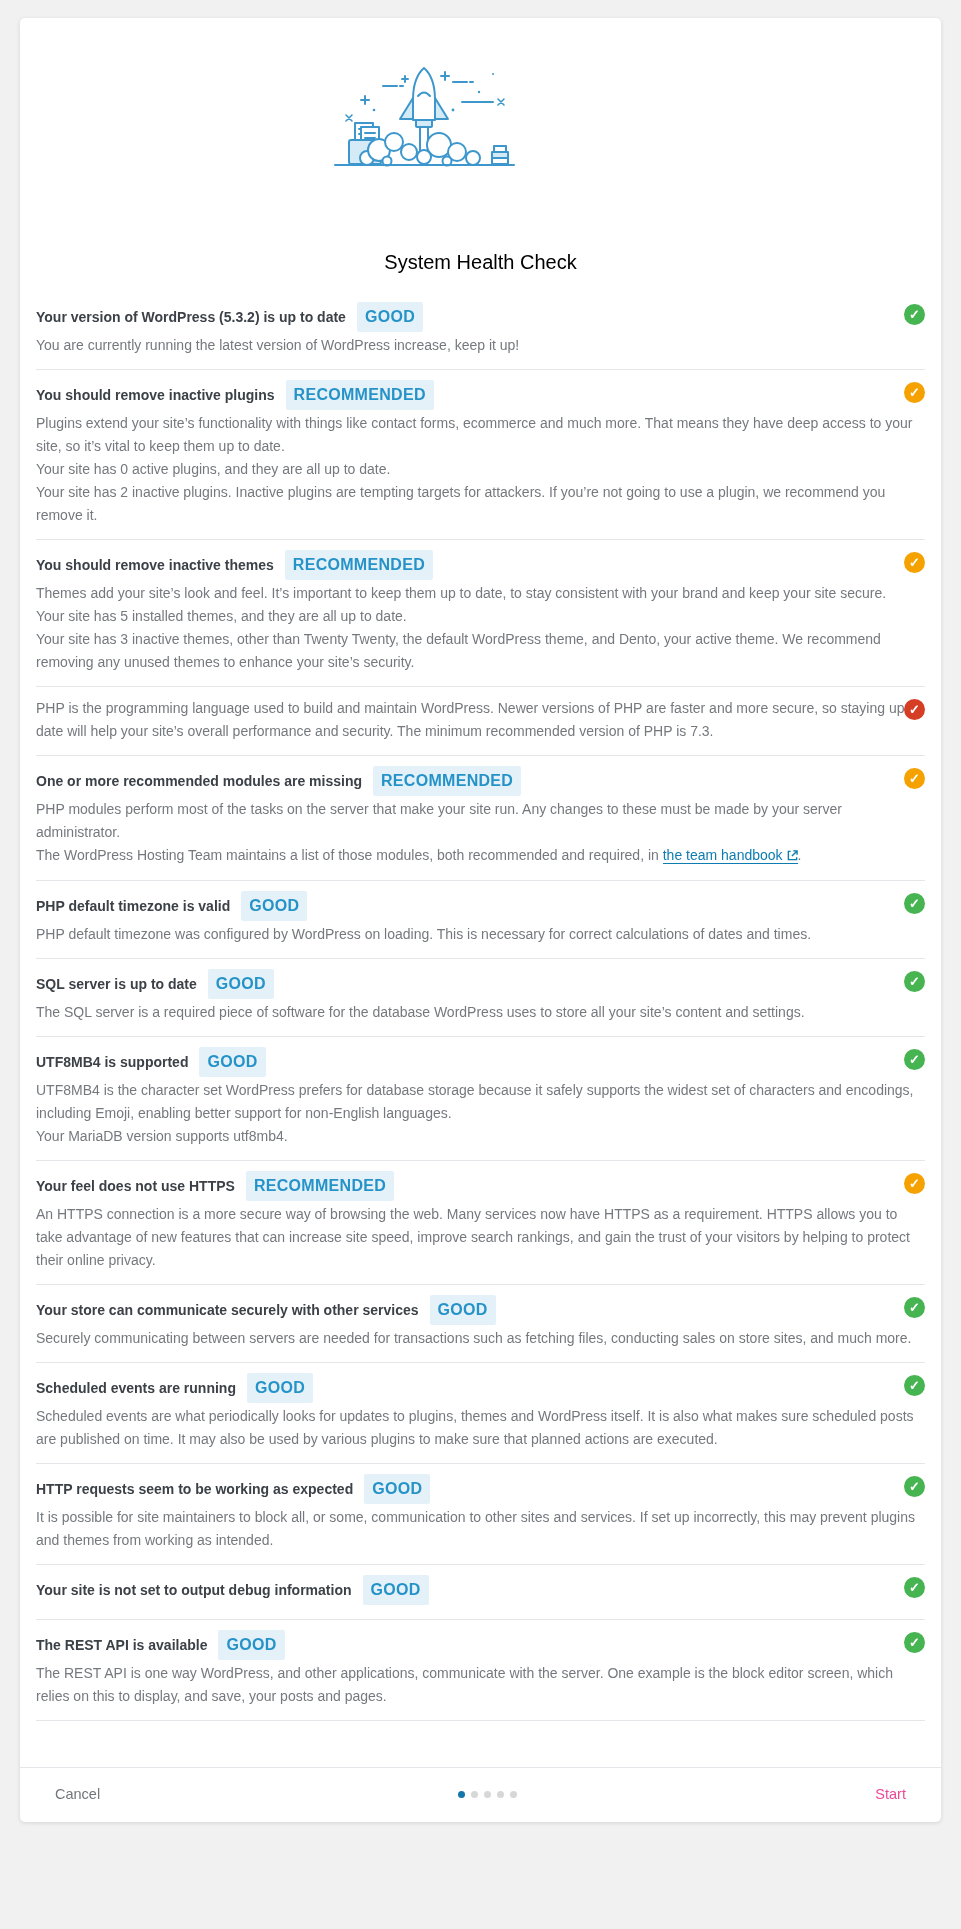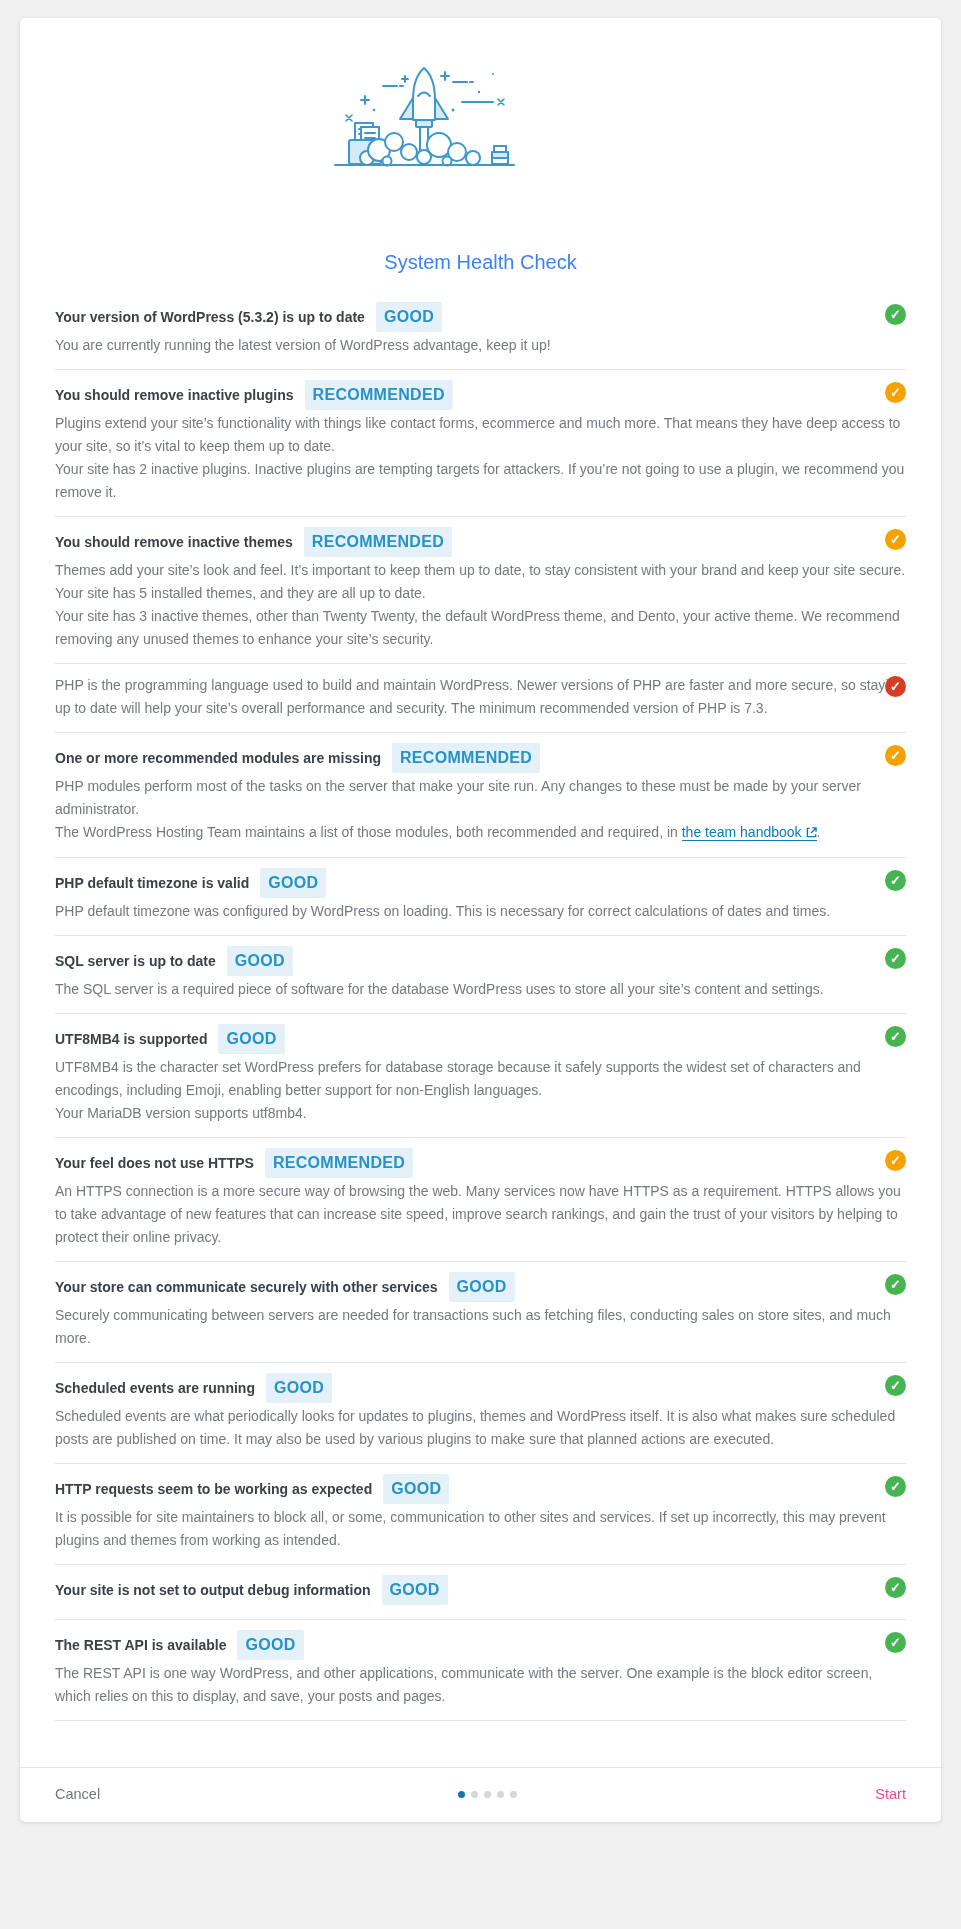--- a/index.html
+++ b/index.html
@@ -21,25 +21,25 @@
   .illustration-wrap {
     display: flex;
     justify-content: center;
     padding-top: 44px;
   }
   .illustration-wrap svg { transform: translateX(-56px); }
   .modal-title {
     text-align: center;
     font-size: 20px;
     font-weight: 400;
-    color: #3b82f6;
+    color: #000000;
     margin: 80px 0 18px 0;
     line-height: 24px;
   }
-  .hc-list { padding: 0 35px; }
+  .hc-list { padding: 0 16px; }
   .hc-item {
     position: relative;
     padding: 10px 0 12px 0;
     border-bottom: 1px solid #e4e6e9;
   }
   .hc-item-head {
     display: flex;
     align-items: center;
     gap: 11px;
     line-height: 24px;
@@ -173,32 +173,33 @@
 
   <h1 class="modal-title">System Health Check</h1>
 
   <div class="hc-list">
   <div class="hc-item">
     <div class="hc-item-head">
       <span class="hc-item-title">Your version of WordPress (5.3.2) is up to date</span>
       <span class="hc-badge">GOOD</span>
     </div>
     <div class="hc-body">
-          <p>You are currently running the latest version of WordPress advantage, keep it up!</p>
+          <p>You are currently running the latest version of WordPress increase, keep it up!</p>
         </div>
     <span class="status-icon status-good">✓</span>
   </div>
 
   <div class="hc-item">
     <div class="hc-item-head">
       <span class="hc-item-title">You should remove inactive plugins</span>
       <span class="hc-badge">RECOMMENDED</span>
     </div>
     <div class="hc-body">
           <p>Plugins extend your site’s functionality with things like contact forms, ecommerce and much more. That means they have deep access to your site, so it’s vital to keep them up to date.</p>
+          <p>Your site has 0 active plugins, and they are all up to date.</p>
           <p>Your site has 2 inactive plugins. Inactive plugins are tempting targets for attackers. If you’re not going to use a plugin, we recommend you remove it.</p>
         </div>
     <span class="status-icon status-recommended">✓</span>
   </div>
 
   <div class="hc-item">
     <div class="hc-item-head">
       <span class="hc-item-title">You should remove inactive themes</span>
       <span class="hc-badge">RECOMMENDED</span>
     </div>

